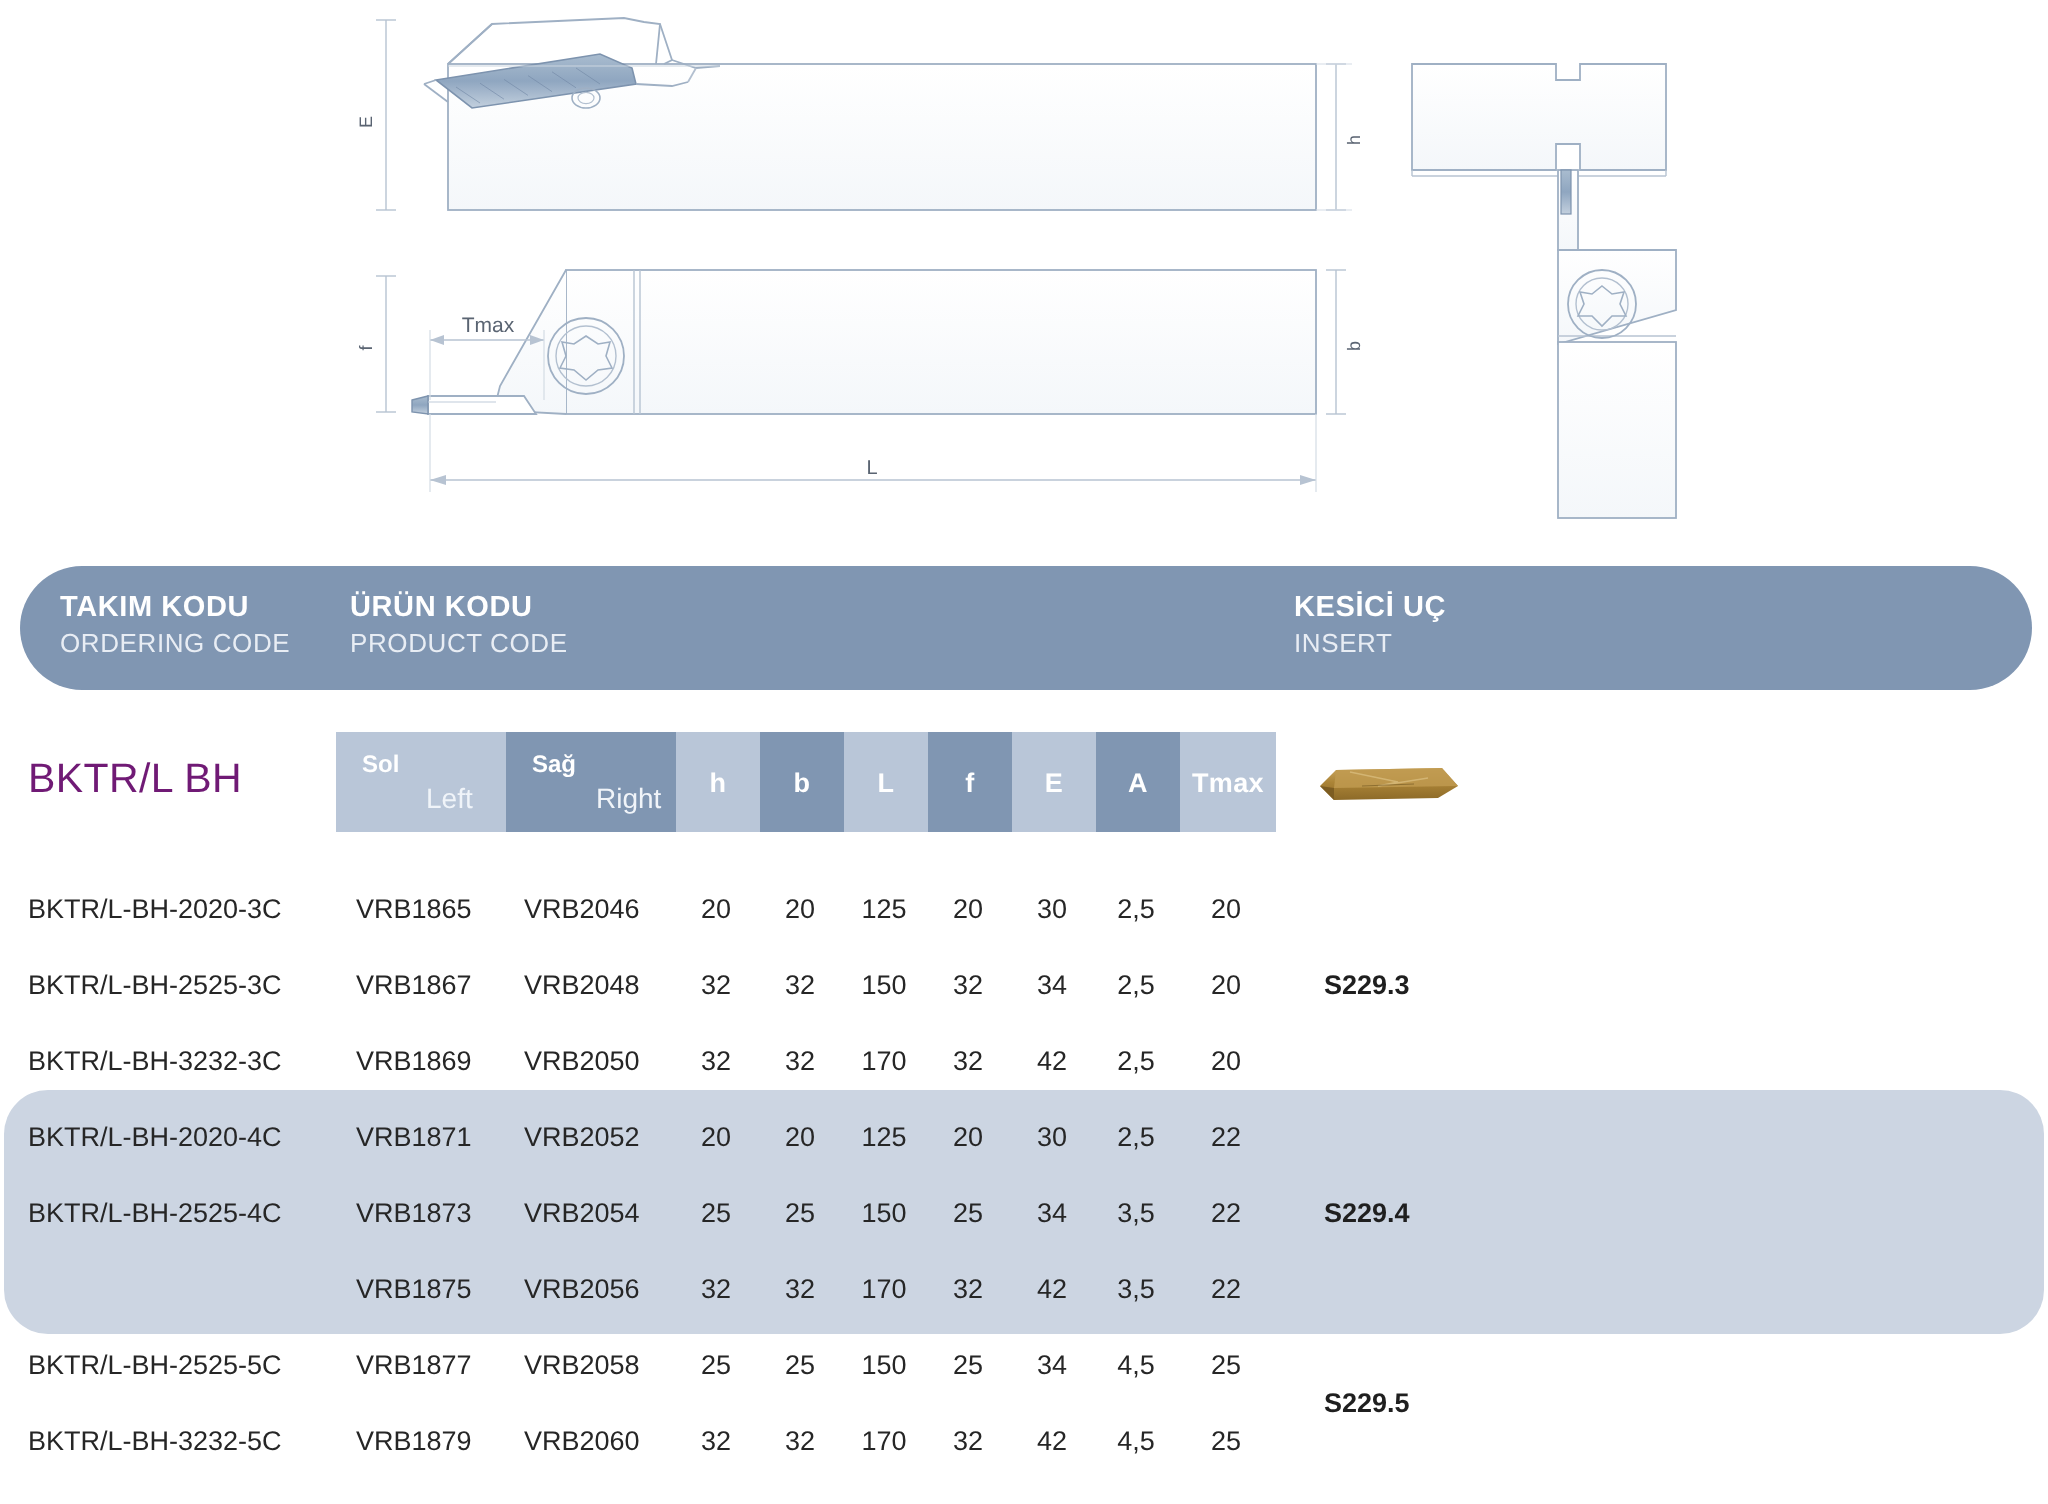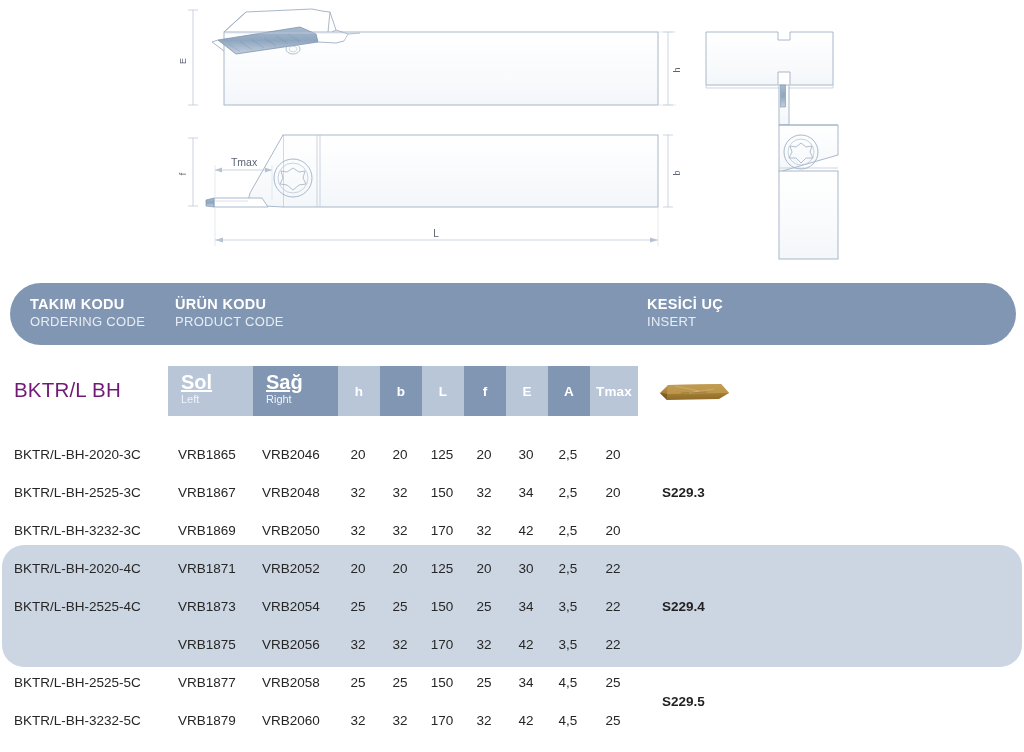--- a/index.html
+++ b/index.html
@@ -100,30 +100,30 @@
   .colcell.wide {
     width: 85px;
     padding-left: 13px;
     align-items: flex-start;
   }
   .colcell.narrow {
     width: 42px;
     align-items: center;
   }
   .colcell .tr {
-    font-size: 20px;
+    font-size: 12px;
     font-weight: bold;
     line-height: 17px;
-    text-decoration: underline;
   }
   .colcell .en {
-    font-size: 11px;
+    font-size: 14px;
     font-weight: normal;
     line-height: 17px;
     color: #f0f4f9;
+    margin-left: 32px;
   }
   .colcell .sym {
     font-size: 13.5px;
     font-weight: bold;
     letter-spacing: 0.2px;
   }
   .colcell.narrow.tmax { width: 48px; }
 
   
   #insert-photo {

